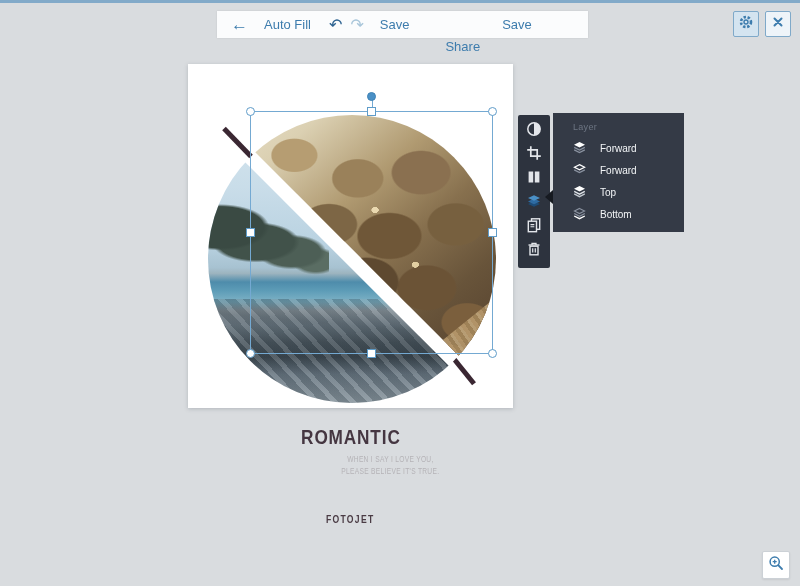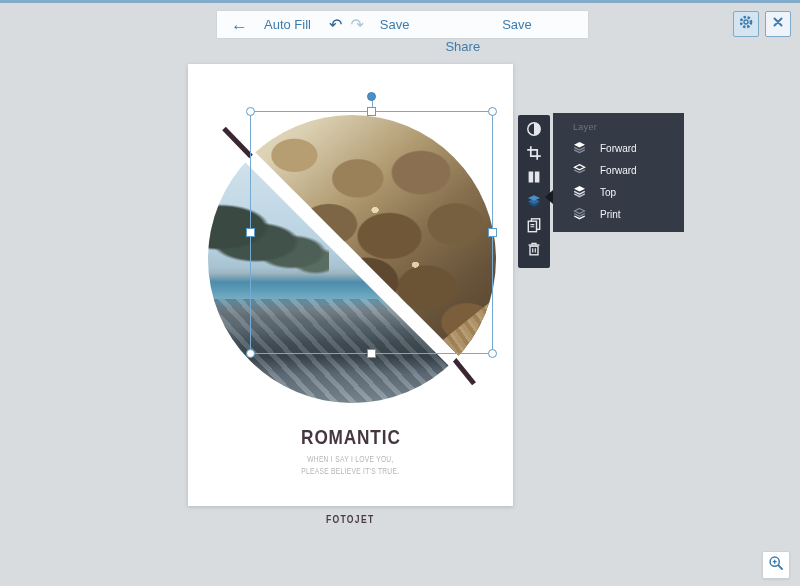--- a/index.html
+++ b/index.html
@@ -18,21 +18,21 @@
   .tb-redo { color:#a9c6da; font-size:16px; line-height:1; margin-right:16px; }
   .tb-save { margin-right:36px; }
   .tb-share { margin-right:22px;margin-top:44px; }
 
   .sq-btn { position:absolute; top:11px; width:26px; height:26px; border:1px solid #7fa9c9; border-radius:2px;
             display:flex; align-items:center; justify-content:center; cursor:pointer; }
   .gear-btn { left:733px; background:#d4e4f0; }
   .close-btn { left:765px; background:#eef4f9; }
 
   
-  .poster { position:absolute; left:188px; top:64px; width:325px; height:442px; background:#ffffff;
+  .poster { position:absolute; left:188px; top:64px; width:325px; height:344px; background:#ffffff;
             box-shadow:0 1px 4px rgba(80,90,100,0.28); }
 
   .accent-line { position:absolute; height:5px; background:#3a2732; transform-origin:0 50%; }
   .accent-line.seg1 { left:36px; top:62px; width:40px; transform:rotate(46deg); }
   .accent-line.seg2 { left:264px; top:290px; width:35px; transform:rotate(51deg); }
 
   .photo-circle { position:absolute; left:20px; top:51px; width:288px; height:288px; border-radius:50%;
                   overflow:hidden; background:#ffffff; }
   .half { position:absolute; inset:0; }
   .half-coffee { clip-path:polygon(3.5% 0, 100% 0, 100% 96.5%);
@@ -71,21 +71,21 @@
   }
   .shore { position:absolute; left:0; top:64%; width:100%; height:36%;
     background:
       linear-gradient(185deg, rgba(25,35,42,0) 0%, rgba(25,35,42,0.28) 30%, rgba(25,35,42,0.05) 60%),
       repeating-linear-gradient(47deg, rgba(235,240,244,0.16) 0 5px, rgba(30,40,48,0.16) 5px 13px);
   }
 
   .p-text { position:absolute; left:0; width:100%; text-align:center; }
   .p-title { top:362px; font-size:20px; font-weight:bold; color:#453641; letter-spacing:1px; }
   .p-title span, .p-sub span, .p-brand span { display:inline-block; transform:scaleX(0.86); }
-  .p-sub { top:389px; font-size:9px; color:#b5b3b7; line-height:12px; letter-spacing:0.4px; }
+  .p-sub { top:389px; font-size:9px; color:#b5b3b7; line-height:12px; letter-spacing:0.4px;margin-left:40px; }
   .p-brand { top:434px; font-size:10px; font-weight:bold; color:#4a3b44; letter-spacing:1.5px;margin-top:16px; }
 
   
   .selection { position:absolute; left:250px; top:111px; width:243px; height:243px;
                border:1px solid #74a9d2; z-index:5; }
   .handle { position:absolute; width:9px; height:9px; background:#fff; border:1px solid #5f9cc9; cursor:pointer; }
   .round { border-radius:50%; }
   .h-tl { left:-5px; top:-5px; } .h-tr { right:-5px; top:-5px; }
   .h-bl { left:-5px; bottom:-5px; } .h-br { right:-5px; bottom:-5px; }
   .h-t { left:calc(50% - 4.5px); top:-5px; } .h-b { left:calc(50% - 4.5px); bottom:-5px; }
@@ -274,21 +274,21 @@
   </div>
 
   <div class="layer-item">
     <span>
       <svg width="13" height="13" viewBox="0 0 13 13">
         <polygon points="6.5,1.4 11.6,4 6.5,6.6 1.4,4" fill="none" stroke="#8a92a0" stroke-width="1.1"></polygon>
         <path d="M1.2 6.6 L6.5 9.3 L11.8 6.6" stroke="#8a92a0" stroke-width="1.1" fill="none"></path>
         <path d="M1.2 9 L6.5 11.7 L11.8 9" stroke="#ffffff" stroke-width="1.4" fill="none"></path>
       </svg>
     </span>
-    <span>Print</span>
+    <span>Bottom</span>
   </div>
 </div>
 
 <div class="zoom-btn">
   <span>
     <svg width="16" height="16" viewBox="0 0 16 16">
       <circle cx="6.7" cy="6.7" r="4.6" fill="none" stroke="#3d7cad" stroke-width="1.5"></circle>
       <path d="M10.2 10.2 L14 14" stroke="#3d7cad" stroke-width="1.8" stroke-linecap="round"></path>
       <path d="M4.7 6.7 h4 M6.7 4.7 v4" stroke="#3d7cad" stroke-width="1.3"></path>
     </svg>

